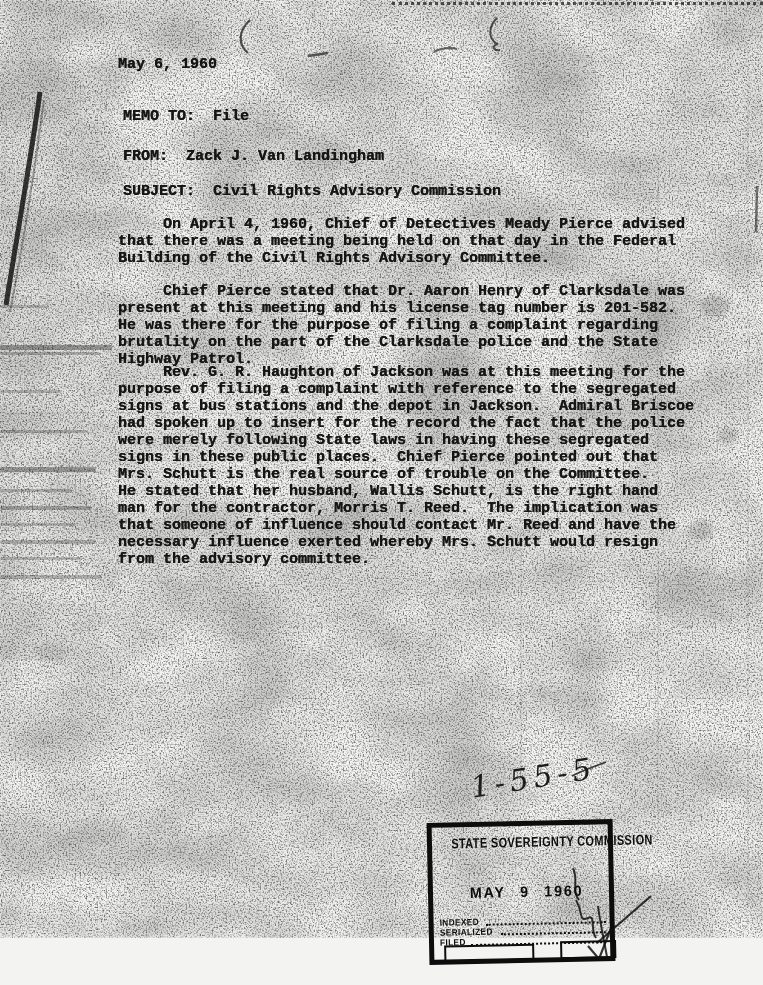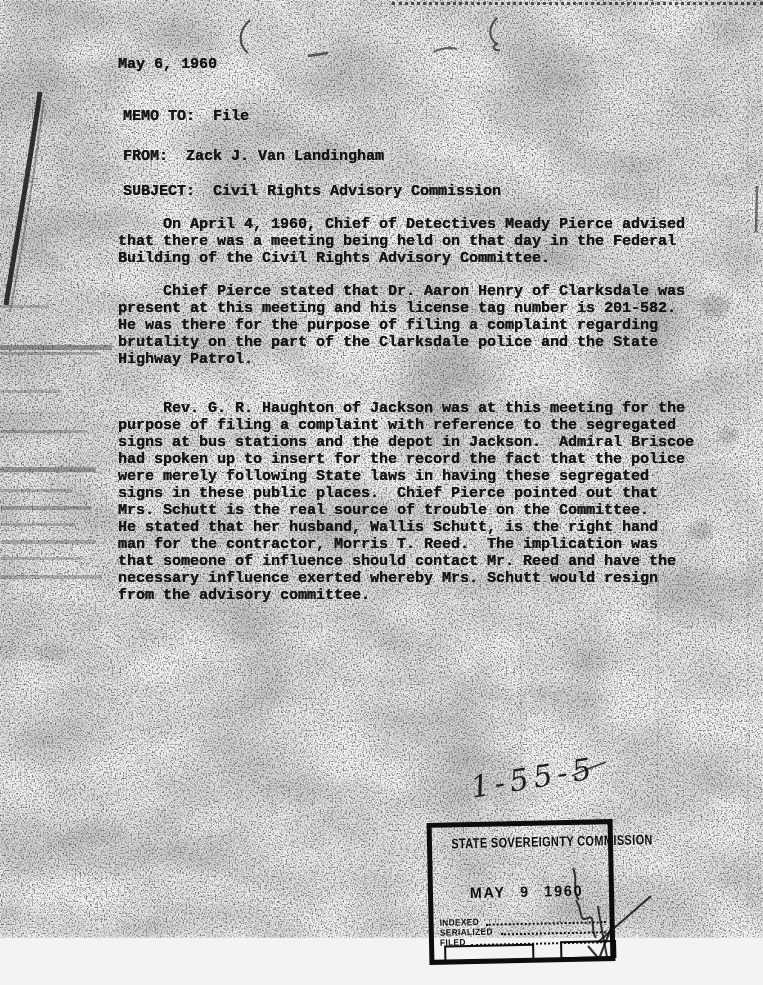--- a/index.html
+++ b/index.html
@@ -37,21 +37,21 @@
   }
   .date{left:118px;top:56px;}
   .field{left:123px;}
   .f-to{top:108px;}
   .f-from{top:148px;}
   .f-subject{top:183px;}
   .field .val{margin-left:18px;}
   .para{left:118px;}
   .p1{top:216px;}
   .p2{top:283px;}
-  .p3{top:400px;}
+  .p3{top:364px;}
 
   .handwriting{
     position:absolute;left:470px;top:760px;z-index:4;
     font-family:"DejaVu Serif",serif;font-style:italic;font-weight:400;
     font-size:30px;letter-spacing:5px;color:#1c1c1c;
     transform:rotate(-9deg);
   }
 
   .stamp{
     position:absolute;left:428px;top:821px;width:186px;height:142px;z-index:4;

